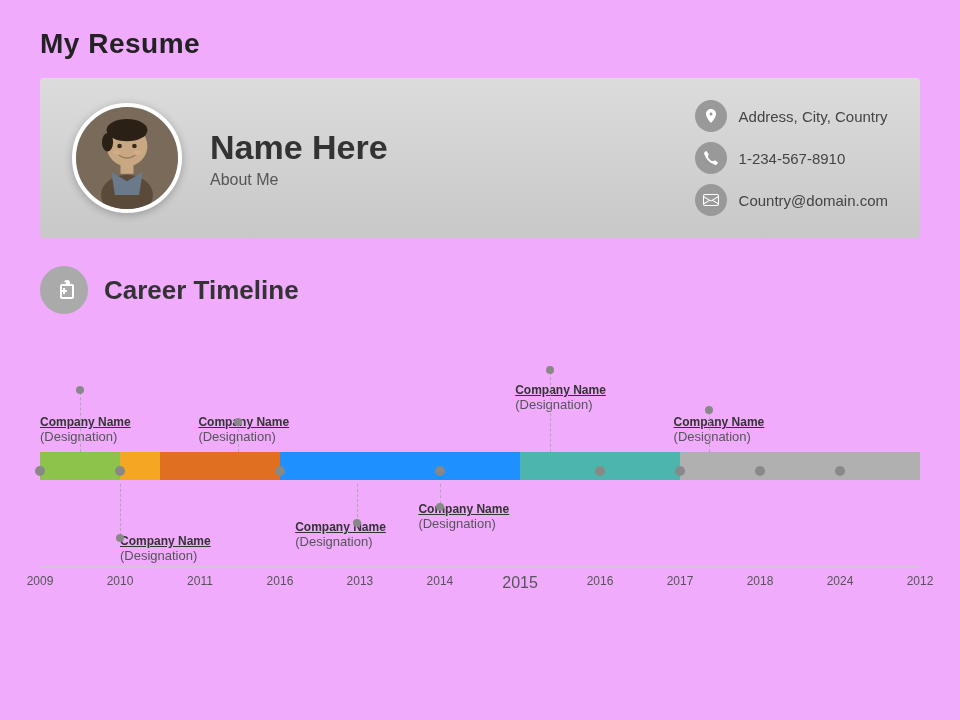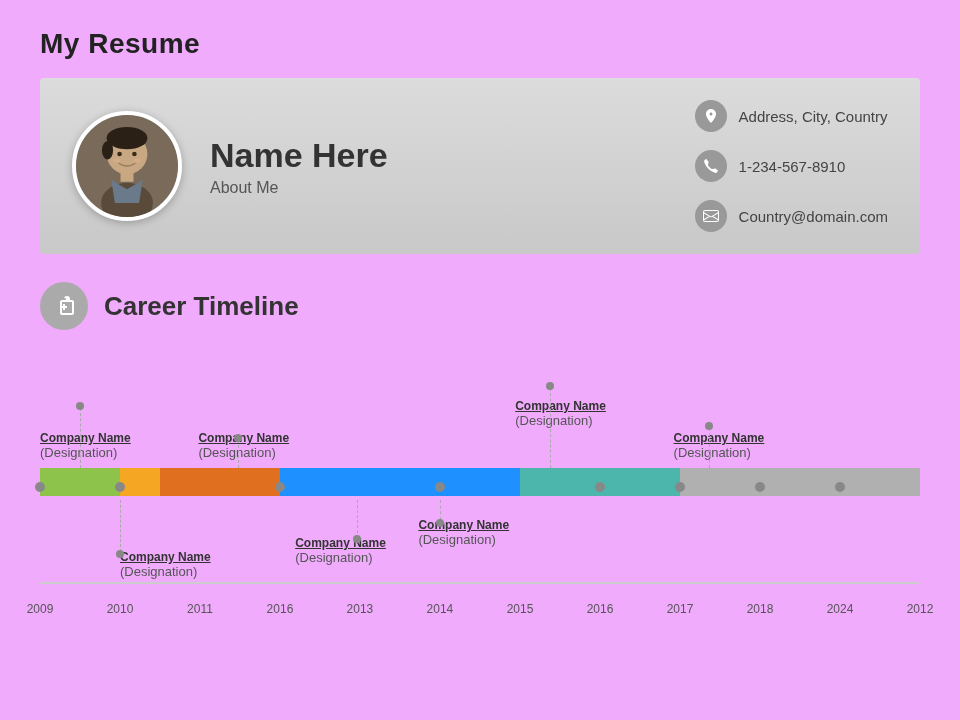--- a/index.html
+++ b/index.html
@@ -73,21 +73,21 @@
     }
     .about-text {
       font-size: 16px;
       color: #555;
       margin-top: 4px;
     }
 
     .contact-block {
       display: flex;
       flex-direction: column;
-      gap: 18px;
+      gap: 10px;
       margin-left: auto;
       padding-left: 40px;
     }
     .contact-item {
       display: flex;
       align-items: center;
       gap: 12px;
       font-size: 15px;
       color: #444;
     }
@@ -319,28 +319,28 @@
         <div class="company-desig">(Designation)</div>
       </div>
 
       <div style="position:absolute; left:9.09%; top:50px; width:8px; height:8px; border-radius:50%; background:#888; transform:translateX(-50%);"></div>
       <div style="position:absolute; left:36%; top:35px; width:8px; height:8px; border-radius:50%; background:#888; transform:translateX(-50%);"></div>
       <div style="position:absolute; left:45.5%; top:19px; width:8px; height:8px; border-radius:50%; background:#888; transform:translateX(-50%);"></div>
     </div>
 
     <div style="width:100%; height:2px; background:#ccc; margin-top: 2px;"></div>
 
-    <div style="position:relative; height: 20px; margin-top: 18px;">
+    <div style="position:relative; height: 20px; margin-top: 6px;">
       <span style="position:absolute; left:0%; transform:translateX(-50%); font-size:12px; color:#555;">2009</span>
       <span style="position:absolute; left:9.09%; transform:translateX(-50%); font-size:12px; color:#555;">2010</span>
       <span style="position:absolute; left:18.18%; transform:translateX(-50%); font-size:12px; color:#555;">2011</span>
       <span style="position:absolute; left:27.27%; transform:translateX(-50%); font-size:12px; color:#555;">2016</span>
       <span style="position:absolute; left:36.36%; transform:translateX(-50%); font-size:12px; color:#555;">2013</span>
       <span style="position:absolute; left:45.45%; transform:translateX(-50%); font-size:12px; color:#555;">2014</span>
-      <span style="position:absolute; left:54.55%; transform:translateX(-50%); font-size:12px; color:#555;">2015</span>
+      <span style="position:absolute; left:54.55%; transform:translateX(-50%); font-size:16px; color:#555;">2015</span>
       <span style="position:absolute; left:63.64%; transform:translateX(-50%); font-size:12px; color:#555;">2016</span>
       <span style="position:absolute; left:72.73%; transform:translateX(-50%); font-size:12px; color:#555;">2017</span>
       <span style="position:absolute; left:81.82%; transform:translateX(-50%); font-size:12px; color:#555;">2018</span>
       <span style="position:absolute; left:90.91%; transform:translateX(-50%); font-size:12px; color:#555;">2024</span>
       <span style="position:absolute; left:100%; transform:translateX(-50%); font-size:12px; color:#555;">2012</span>
     </div>
   </div>
 
 </div>
 

